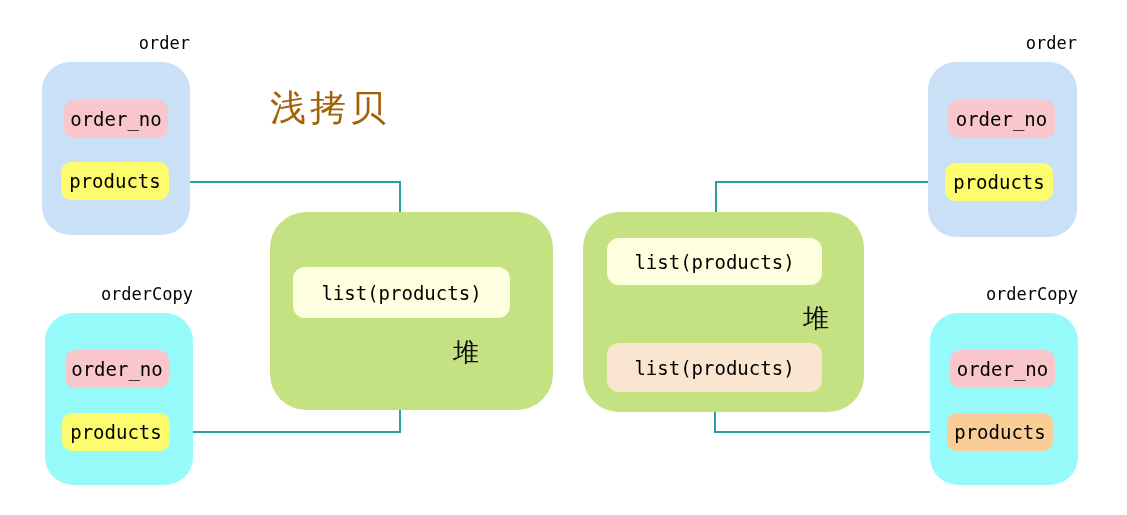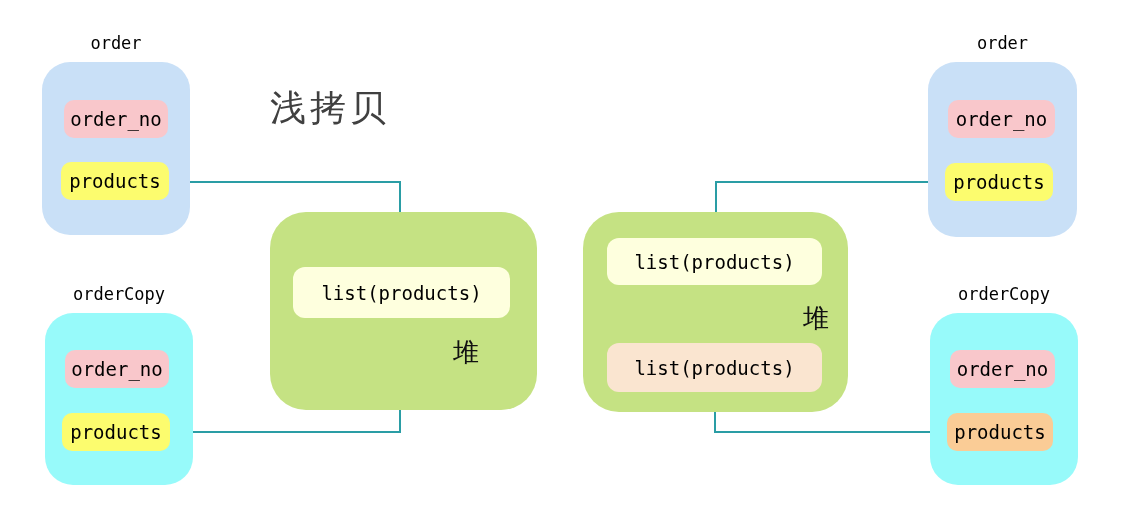--- a/index.html
+++ b/index.html
@@ -20,27 +20,27 @@
   .connector-path {
     fill: none;
     stroke: #2A9DA5;
     stroke-width: 2;
   }
   .section-title {
     position: absolute;
     text-align: center;
     font-family: "DejaVu Serif", "Liberation Serif", serif;
     font-size: 36px;
-    color: #404040;
+    color: #a16207;
     letter-spacing: 4px;
     white-space: nowrap;
   }
   .entity-label {
     position: absolute;
-    text-align: center;
+    text-align: right;
     font-size: 17px;
     font-weight: 500;
     color: #000000;
     white-space: nowrap;
   }
   .entity {
     position: absolute;
     border-radius: 28px;
   }
   .entity.order-box { background: #C9E0F7; }
@@ -56,20 +56,21 @@
     color: #000000;
     white-space: nowrap;
   }
   .chip.pink   { background: #F9C7CB; }
   .chip.yellow { background: #FCFC6E; }
   .chip.orange { background: #FACC96; }
   .heap {
     position: absolute;
     background: #C5E283;
     border-radius: 36px;
+    padding-left: 16px;
   }
   .heap-chip {
     position: absolute;
     display: flex;
     align-items: center;
     justify-content: center;
     border-radius: 12px;
     font-size: 19px;
     font-weight: 500;
     color: #000000;

